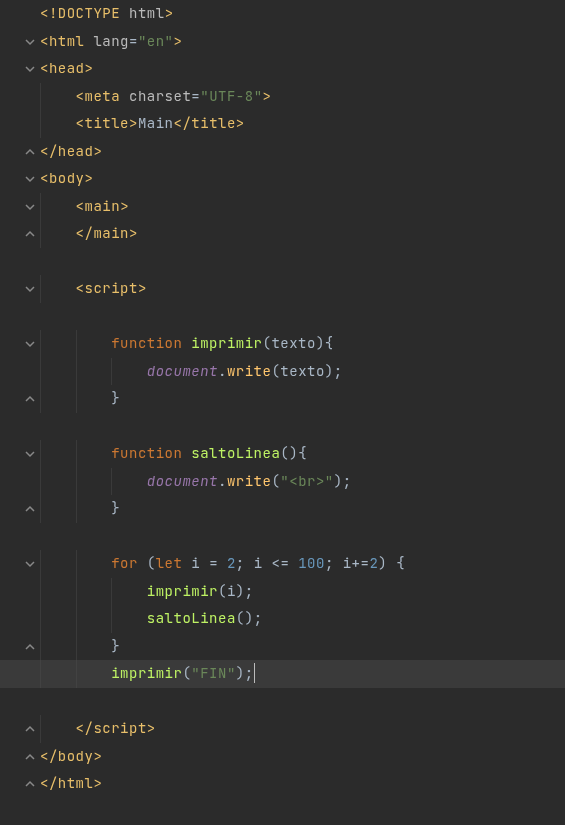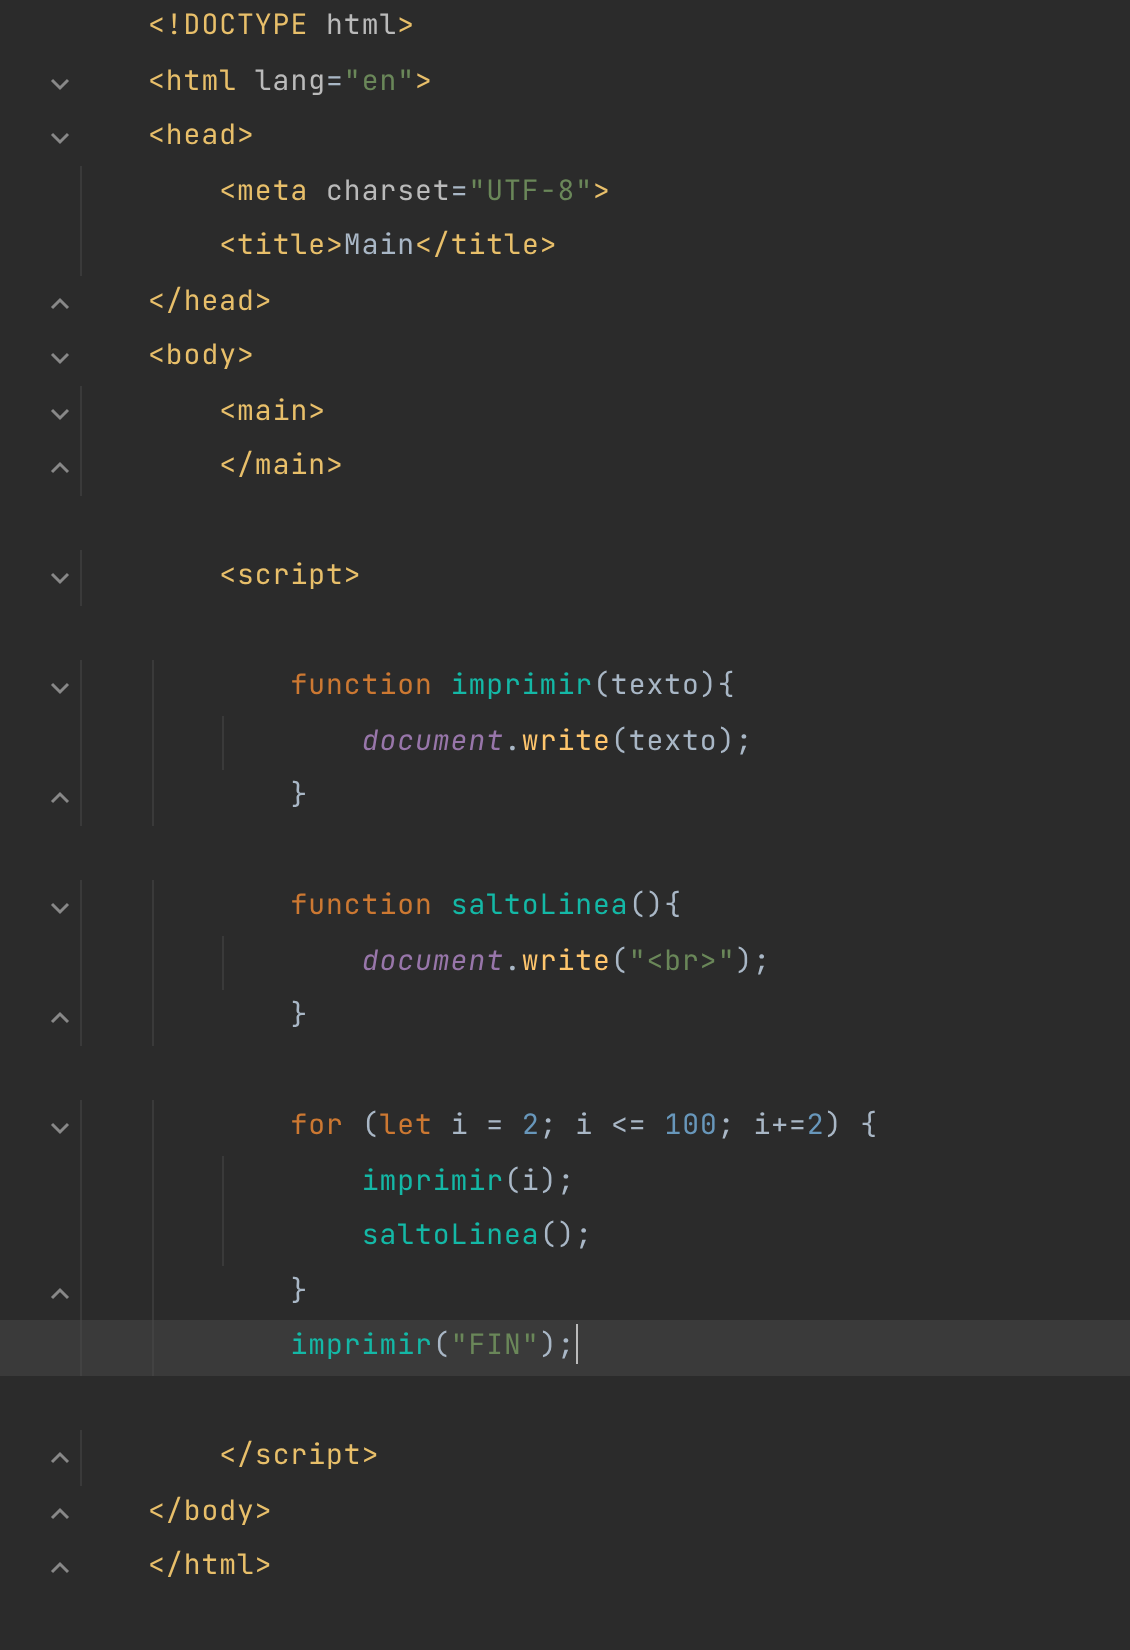--- a/index.html
+++ b/index.html
@@ -39,21 +39,20 @@
   }
   .code {
     position: absolute;
     left: 40px;
     top: 0;
     white-space: pre;
     letter-spacing: 0.5px;
   }
   .line {
     height: 27.5px;
-    margin-left: 34px;
   }
   .highlight-line {
     position: absolute;
     left: 0;
     right: 0;
     height: 27.5px;
     background: #3a3a3a;
   }
   .cursor {
     display: inline-block;
@@ -66,21 +65,21 @@
   }
 
   
   .c-tag    { color: #e8bf6a; }   
   .c-punct  { color: #a9b7c6; }   
   .c-attr   { color: #bababa; }   
   .c-eq     { color: #a9b7c6; }
   .c-str    { color: #6a8759; }   
   .c-txt    { color: #a9b7c6; }
   .c-kw     { color: #cc7832; }   
-  .c-fn     { color: #14b8a6; }   
+  .c-fn     { color: #bef264; }   
   .c-param  { color: #a9b7c6; }
   .c-obj    { color: #9876aa; font-style: italic; }
   .c-method { color: #ffc66d; }
   .c-id     { color: #a9b7c6; }
   .c-num    { color: #6897bb; }
   .c-op     { color: #a9b7c6; }
   .c-brace  { color: #a9b7c6; }
   .c-angle  { color: #e8bf6a; }
 </style>
 </head>

